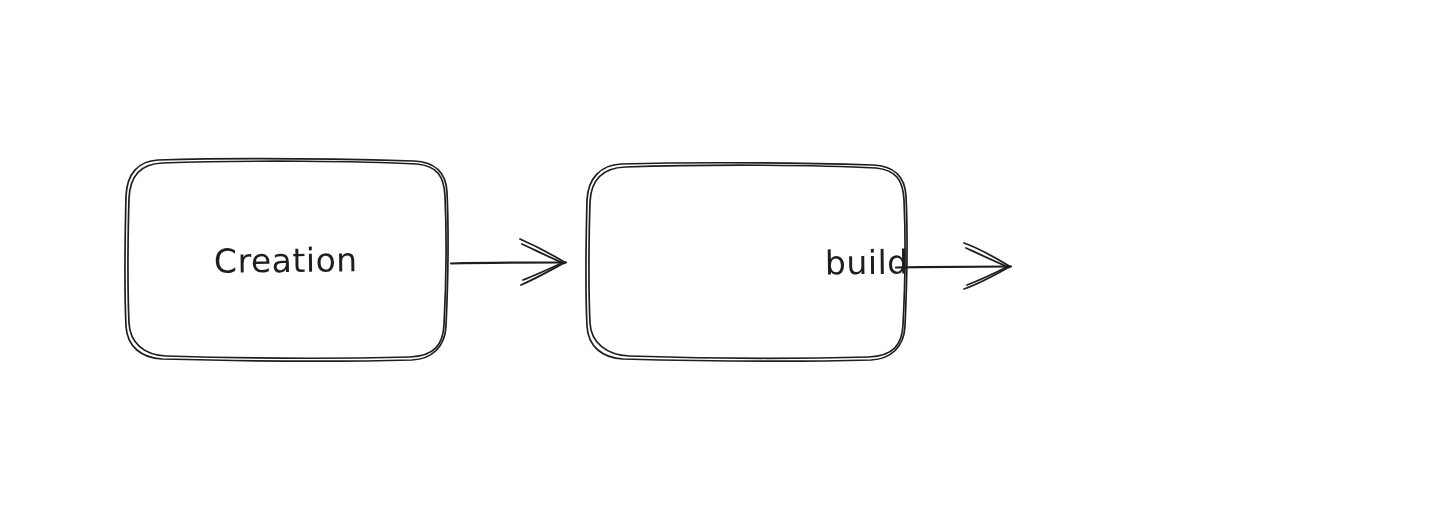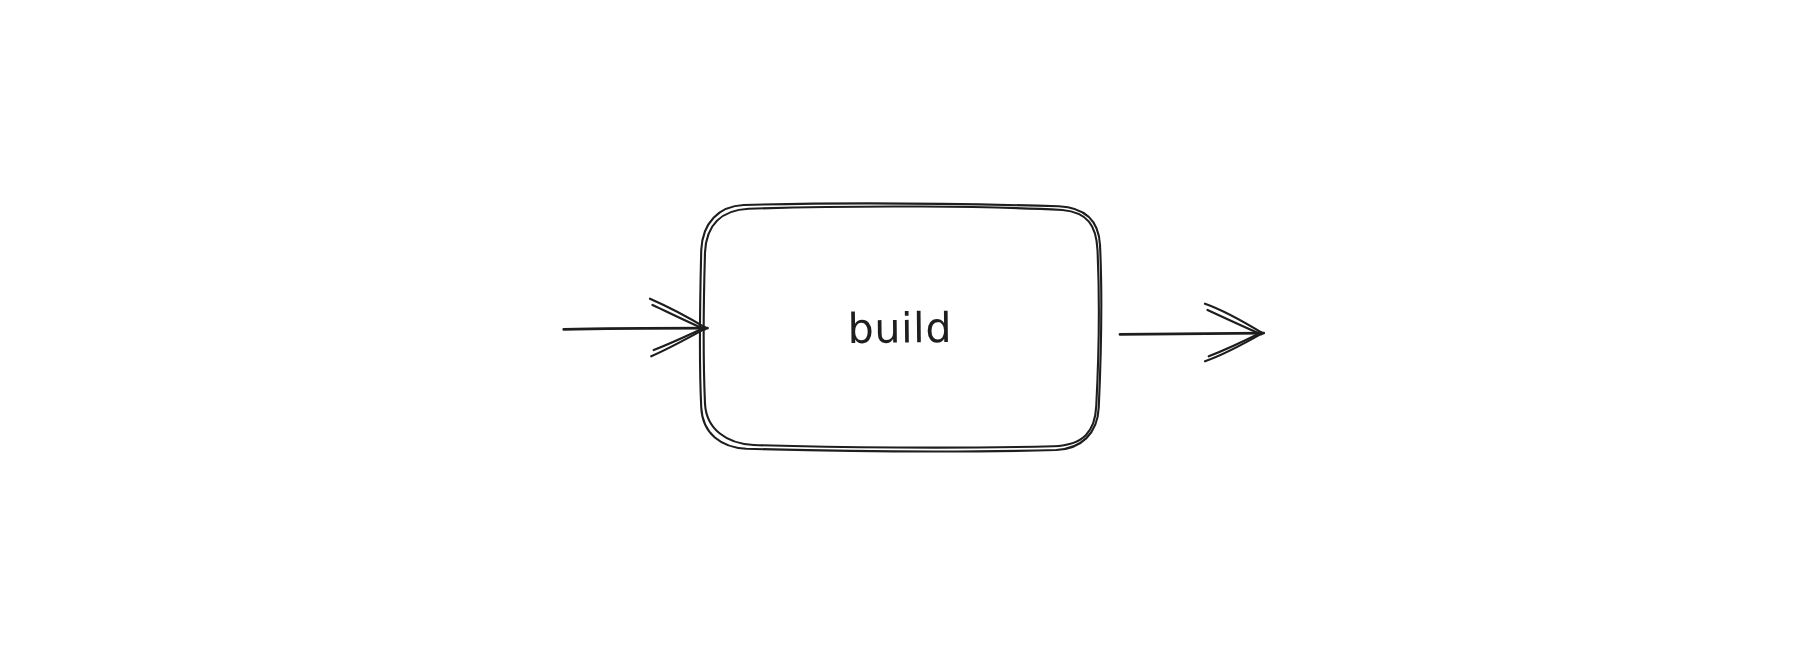--- a/index.html
+++ b/index.html
@@ -48,30 +48,37 @@
     fill: none;
     stroke: #1e1e1e;
     stroke-linecap: round;
     stroke-linejoin: round;
   }
   .edge .shaft { stroke-width: 2.2; }
   .edge .barb  { stroke-width: 1.8; }
 
   
   .node-1 { left: 122px; top: 156px; width: 328px; height: 208px; }
-  .node-2 { left: 557px; top: 160px; width: 326px; height: 204px; }
+  .node-2 { left: 583px; top: 160px; width: 326px; height: 204px; justify-content: flex-end; }
   .node-3 { left: 1012px; top: 160px; width: 326px; height: 204px; }
   .edge-1 { left: 448px; top: 232px; width: 122px; height: 62px; }
   .edge-2 { left: 893px; top: 236px; width: 122px; height: 62px; }
 </style>
 </head>
 <body>
 
 <div class="canvas">
 
+  <div class="node node-1">
+    <svg class="node-shape" viewBox="0 0 328 208" preserveAspectRatio="none">
+      <path d="M 36 4 C 110 2, 220 3, 292 5 C 312 6, 324 16, 325 36 C 327 80, 326 126, 324 170 C 323 191, 310 203, 290 204 C 215 206, 115 205, 40 203 C 20 202, 5 191, 4 170 C 2 128, 3 82, 4 40 C 5 18, 16 5, 36 4 Z"></path>
+      <path d="M 40 7 C 130 4, 240 5, 295 8 C 315 10, 322 20, 323 40 C 325 85, 324 131, 322 169 C 321 189, 312 200, 288 201 C 210 203, 110 202, 44 200 C 22 199, 8 187, 7 167 C 5 120, 6 78, 7 42 C 8 20, 18 8, 40 7"></path>
+    </svg>
+    <span class="node-label">Creation</span>
+  </div>
 
   <svg class="edge edge-1" viewBox="0 0 122 62" preserveAspectRatio="none">
     <path class="shaft" d="M 3 31.5 C 42 30.5, 82 30.5, 118 30.5"></path>
     <path class="barb" d="M 117 30.5 C 103 22, 88 14, 72 7"></path>
     <path class="barb" d="M 116 31.5 C 101 25, 87 18, 74 12"></path>
     <path class="barb" d="M 117 30.5 C 103 38, 89 46, 73 53"></path>
     <path class="barb" d="M 116 30 C 102 36.5, 88 43, 75 48"></path>
   </svg>
 
   <div class="node node-2">

